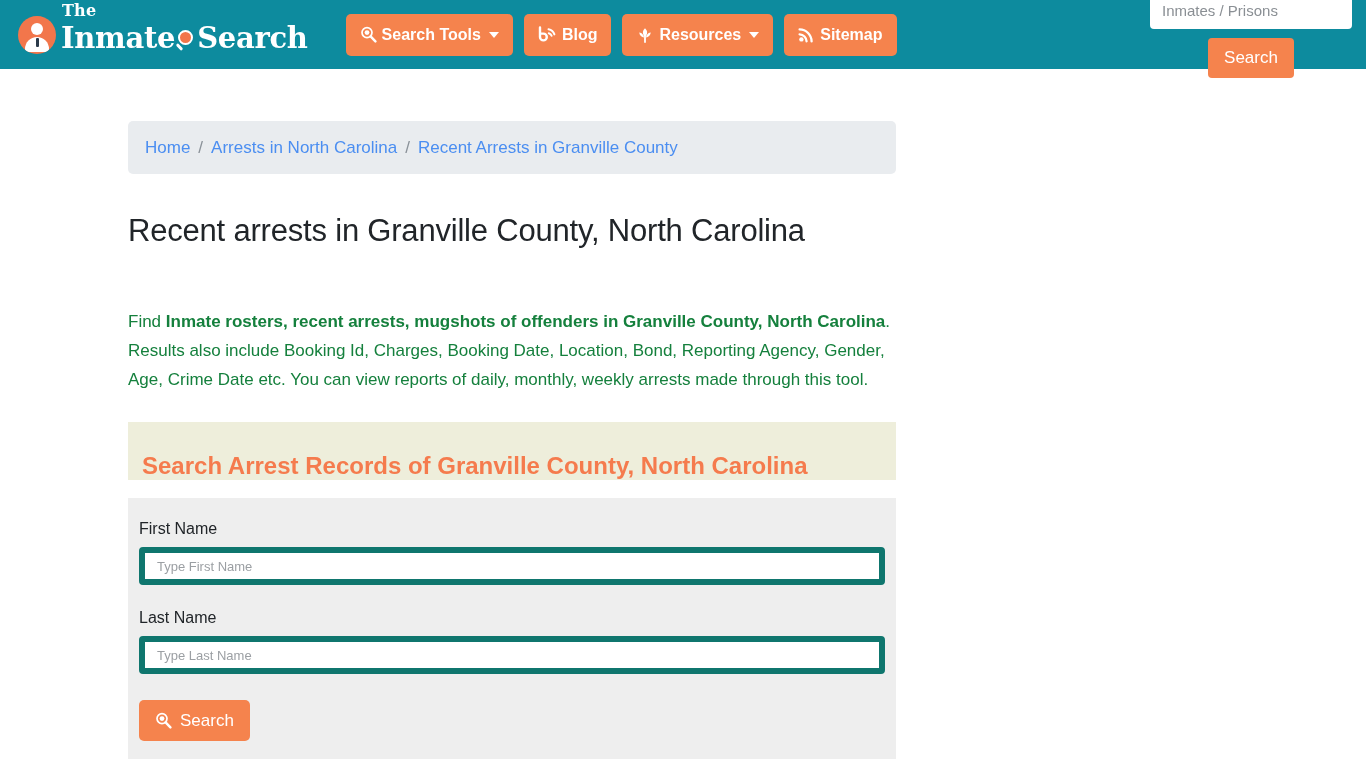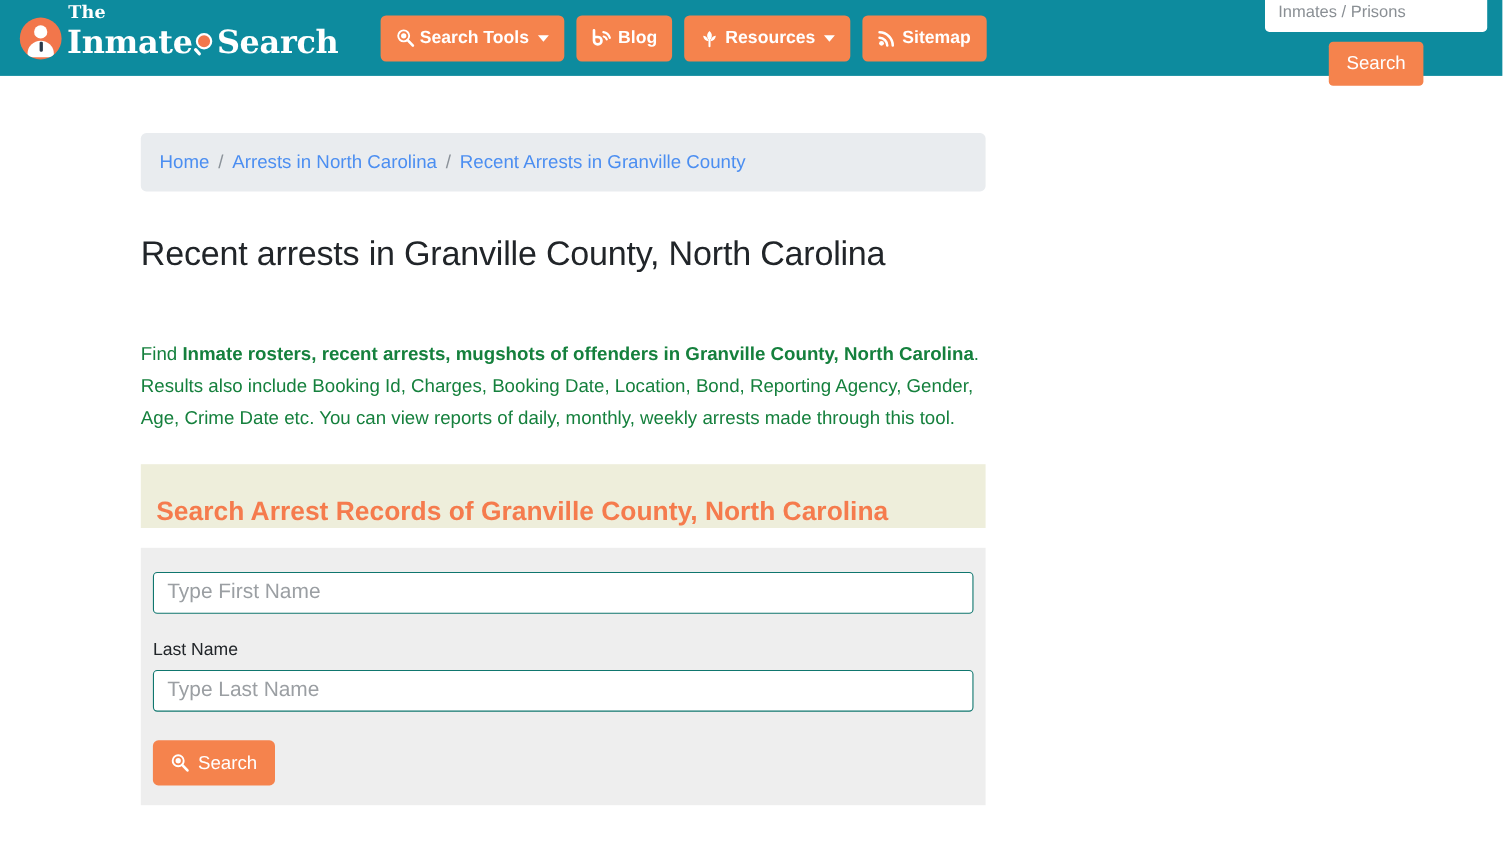--- a/index.html
+++ b/index.html
@@ -224,25 +224,25 @@
     padding: 22px 11px 18px 11px;
   }
   .field-label {
     font-size: 16px;
     color: #212529;
     margin-bottom: 9px;
   }
   .field-input {
     width: 746px;
     height: 38px;
-    border: 1px solid #0f766e;
+    border: 6px solid #0f766e;
     border-radius: 4px;
     background: #ffffff;
     padding: 0 12px;
-    font-size: 19px;
+    font-size: 13px;
     color: #495057;
     font-family: "Liberation Sans", sans-serif;
     outline: none;
     display: block;
   }
   .field-input::placeholder { color: #9b9fa3; }
   .field-group + .field-group { margin-top: 24px; }
 
   .search-submit {
     margin-top: 26px;
@@ -359,20 +359,21 @@
       <span>Find </span><b>Inmate rosters, recent arrests, mugshots of offenders in Granville County, North Carolina</b><span>. Results also include Booking Id, Charges, Booking Date, Location, Bond, Reporting Agency, Gender, Age, Crime Date etc. You can view reports of daily, monthly, weekly arrests made through this tool.</span>
     </p>
 
     <div class="hl-heading">
       <span>Search Arrest Records of Granville County, North Carolina</span>
     </div>
 
     <div class="form-panel">
 
       <div class="field-group">
+        <div class="field-label">First Name</div>
         <input class="field-input" type="text" placeholder="Type First Name" style="">
       </div>
 
       <div class="field-group">
         <div class="field-label">Last Name</div>
         <input class="field-input" type="text" placeholder="Type Last Name" style="">
       </div>
 
       <button class="search-submit">
         <span class="nav-icon">

